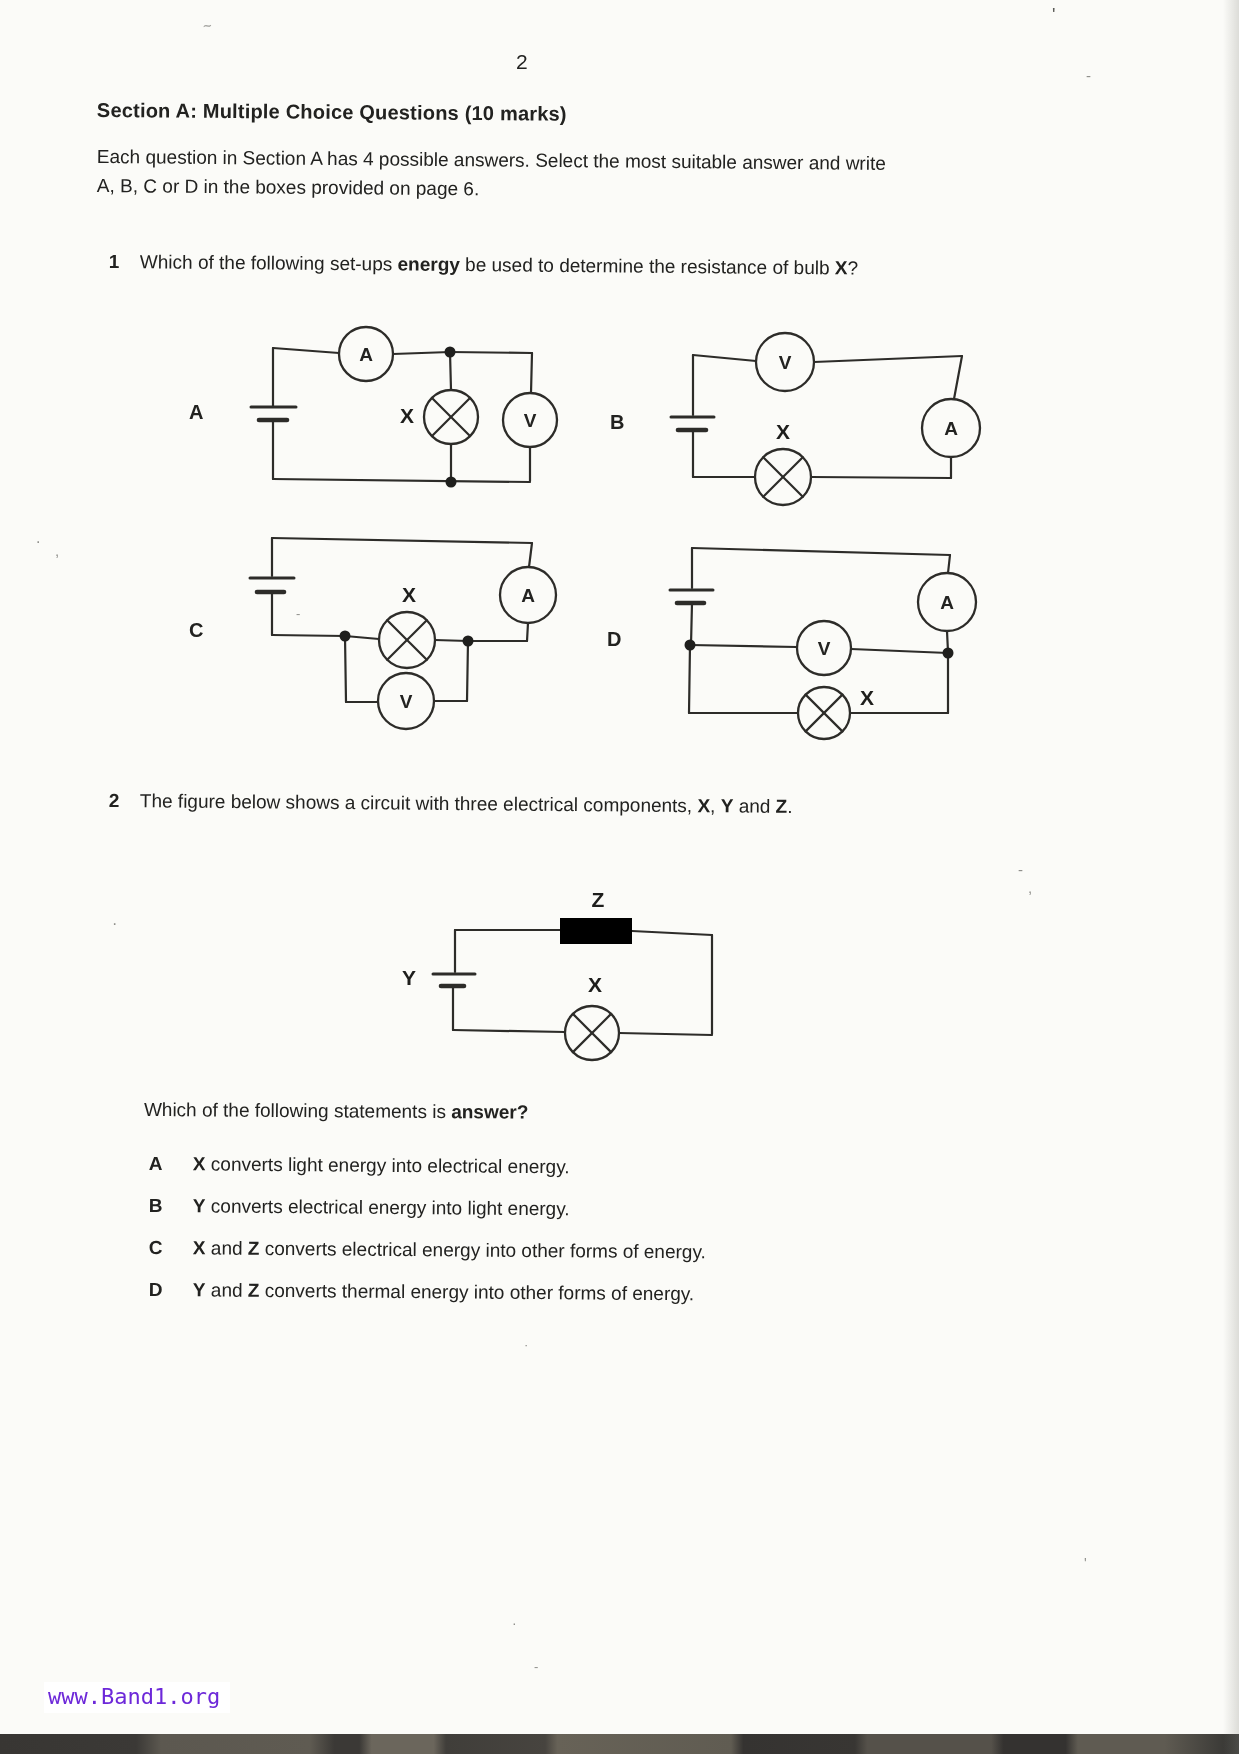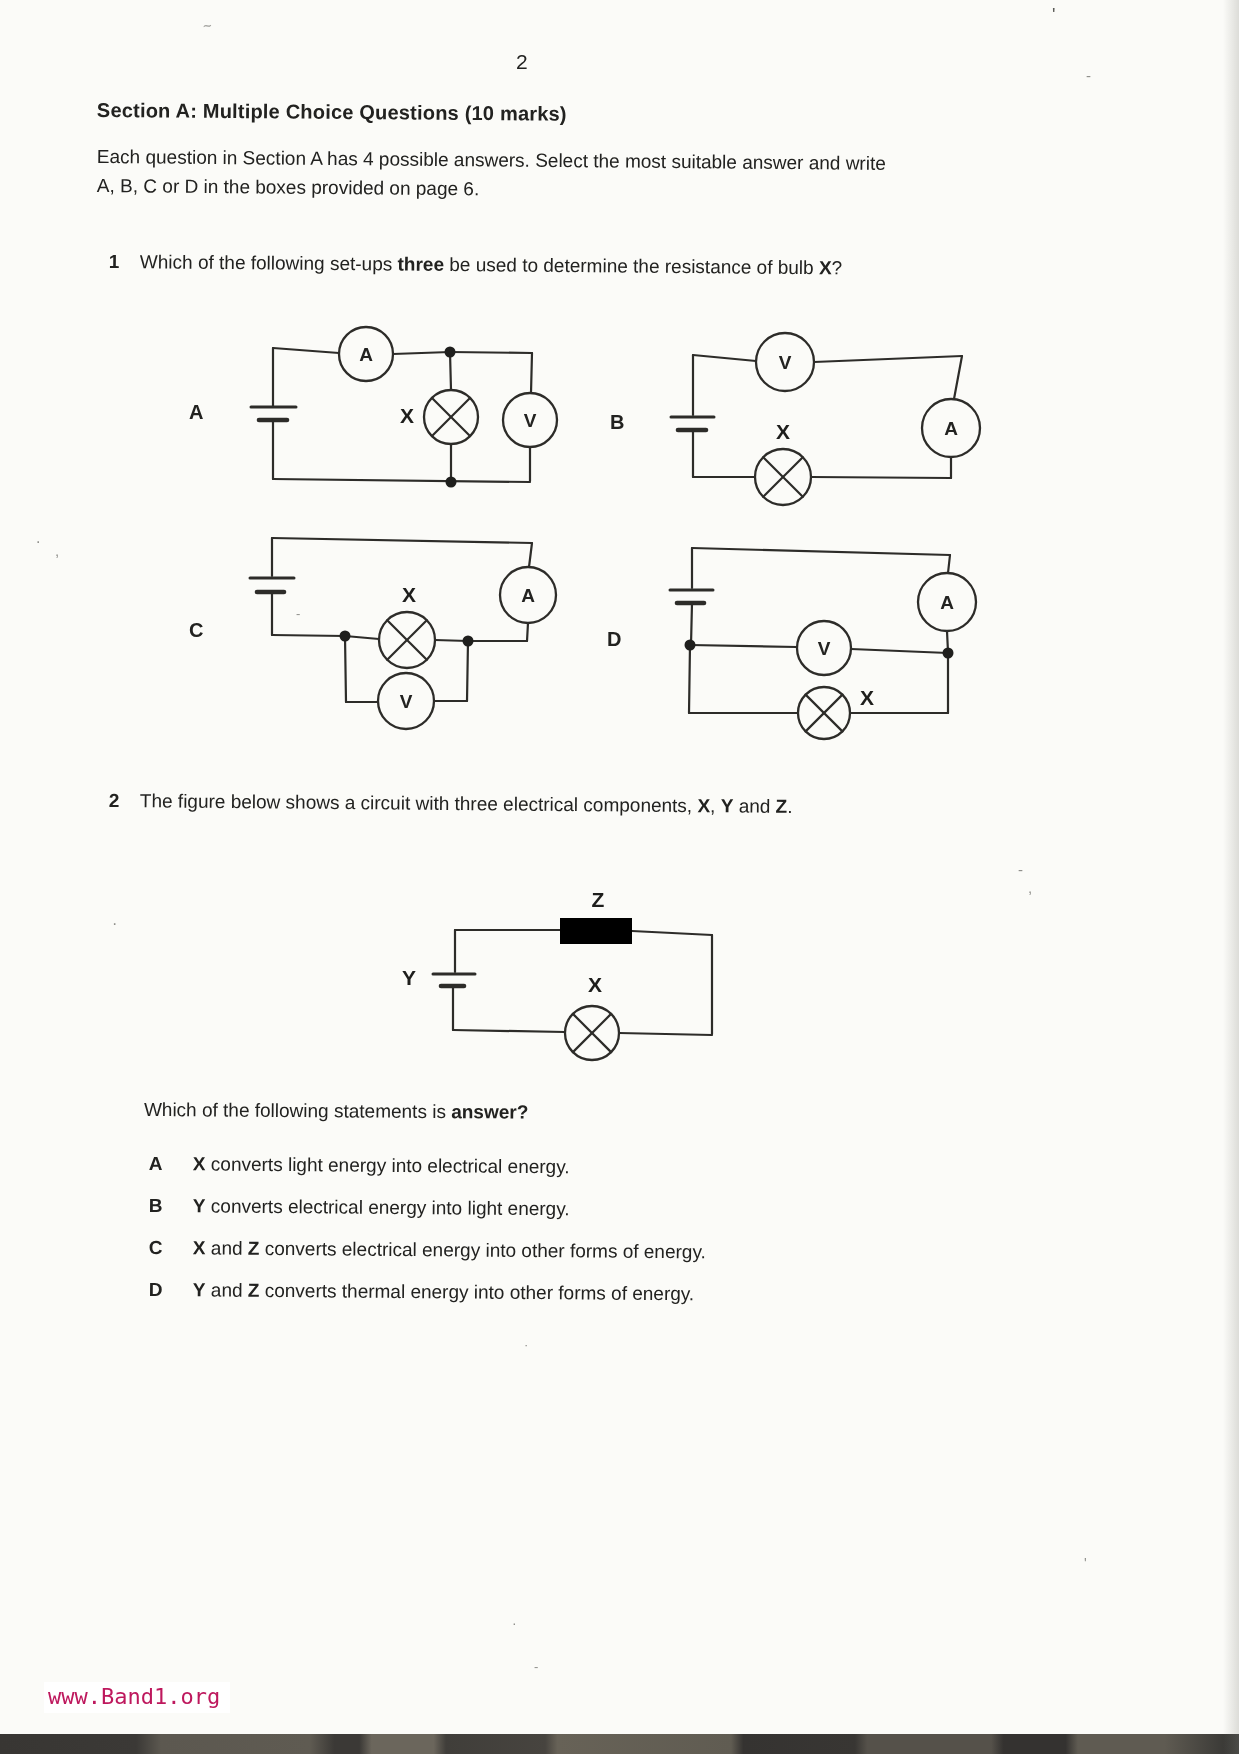--- a/index.html
+++ b/index.html
@@ -23,21 +23,21 @@
   .q2{left:109px;top:790px;}
   .qnum{font-weight:bold;display:inline-block;width:31px;}
   .bold{font-weight:bold;}
   .circuit-label{position:absolute;font-weight:bold;font-size:20px;}
   .subq{position:absolute;left:144px;top:1099px;font-size:19px;transform:rotate(0.4deg);
     transform-origin:left top;white-space:nowrap;}
   .opt-row{position:absolute;left:149px;font-size:19px;transform:rotate(0.45deg);
     transform-origin:left top;white-space:nowrap;}
   .opt-letter{font-weight:bold;display:inline-block;width:44px;}
   .footer{position:absolute;left:44px;top:1682px;font-family:"DejaVu Sans Mono",monospace;
-    font-size:22px;color:#be185d;background:#ffffff;padding:2px 10px 4px 4px;}
+    font-size:22px;color:#6d28d9;background:#ffffff;padding:2px 10px 4px 4px;}
   .bottom-bar{position:absolute;left:0;top:1734px;width:1239px;height:20px;
     background:linear-gradient(90deg,
       #383633 0%,#3b3936 11%,#5c5850 13%,#5f5b52 25%,#3b3936 27%,#3b3936 29%,
       #6b665c 30%,#6b665c 35%,#403e3a 36%,#47443f 44%,#676257 45%,#605c52 59%,
       #353331 60%,#383633 69%,#55514a 70%,#55514a 80%,#343230 81%,#343230 86%,
       #5f5b52 87%,#5f5b52 94%,#323230 100%);}
   .artifact{position:absolute;color:#90908c;line-height:1;}
   svg.circuit{position:absolute;overflow:visible;}
   svg .w{stroke:#2d2c29;stroke-width:2.2;stroke-linecap:round;fill:none;}
   svg .pl{stroke:#2d2c29;stroke-width:3;stroke-linecap:round;}
@@ -68,21 +68,21 @@
   <div class="artifact" style="left:534px;top:1660px;font-size:13px;">-</div>
   <div class="artifact" style="left:524px;top:1338px;font-size:13px;">·</div>
 
   <div class="page-number">2</div>
 
   <h1 class="heading">Section A: Multiple Choice Questions (10 marks)</h1>
   <p class="intro l1">Each question in Section A has 4 possible answers. Select the most suitable answer and write</p>
   <p class="intro l2">A, B, C or D in the boxes provided on page 6.</p>
 
   <div class="question q1">
-    <span class="qnum">1</span><span class="qtext"><span>Which of the following set-ups </span><span class="bold">three</span><span> be used to determine the resistance of bulb </span><span class="bold">X</span><span>?</span></span>
+    <span class="qnum">1</span><span class="qtext"><span>Which of the following set-ups </span><span class="bold">energy</span><span> be used to determine the resistance of bulb </span><span class="bold">X</span><span>?</span></span>
   </div>
 
   <div class="circuit-label" style="left:189px;top:401px;">A</div>
   <svg class="circuit" style="left:190px;top:330px;" width="360" height="170" viewBox="0 0 360 170">
     <g>
       <line class="w" x1="83" y1="18" x2="149" y2="23"></line>
       <line class="w" x1="203" y1="24" x2="260" y2="22"></line>
       <line class="w" x1="260" y1="22" x2="342" y2="23"></line>
       <line class="w" x1="342" y1="23" x2="341" y2="63"></line>
       <line class="w" x1="340" y1="117" x2="340" y2="151"></line>

